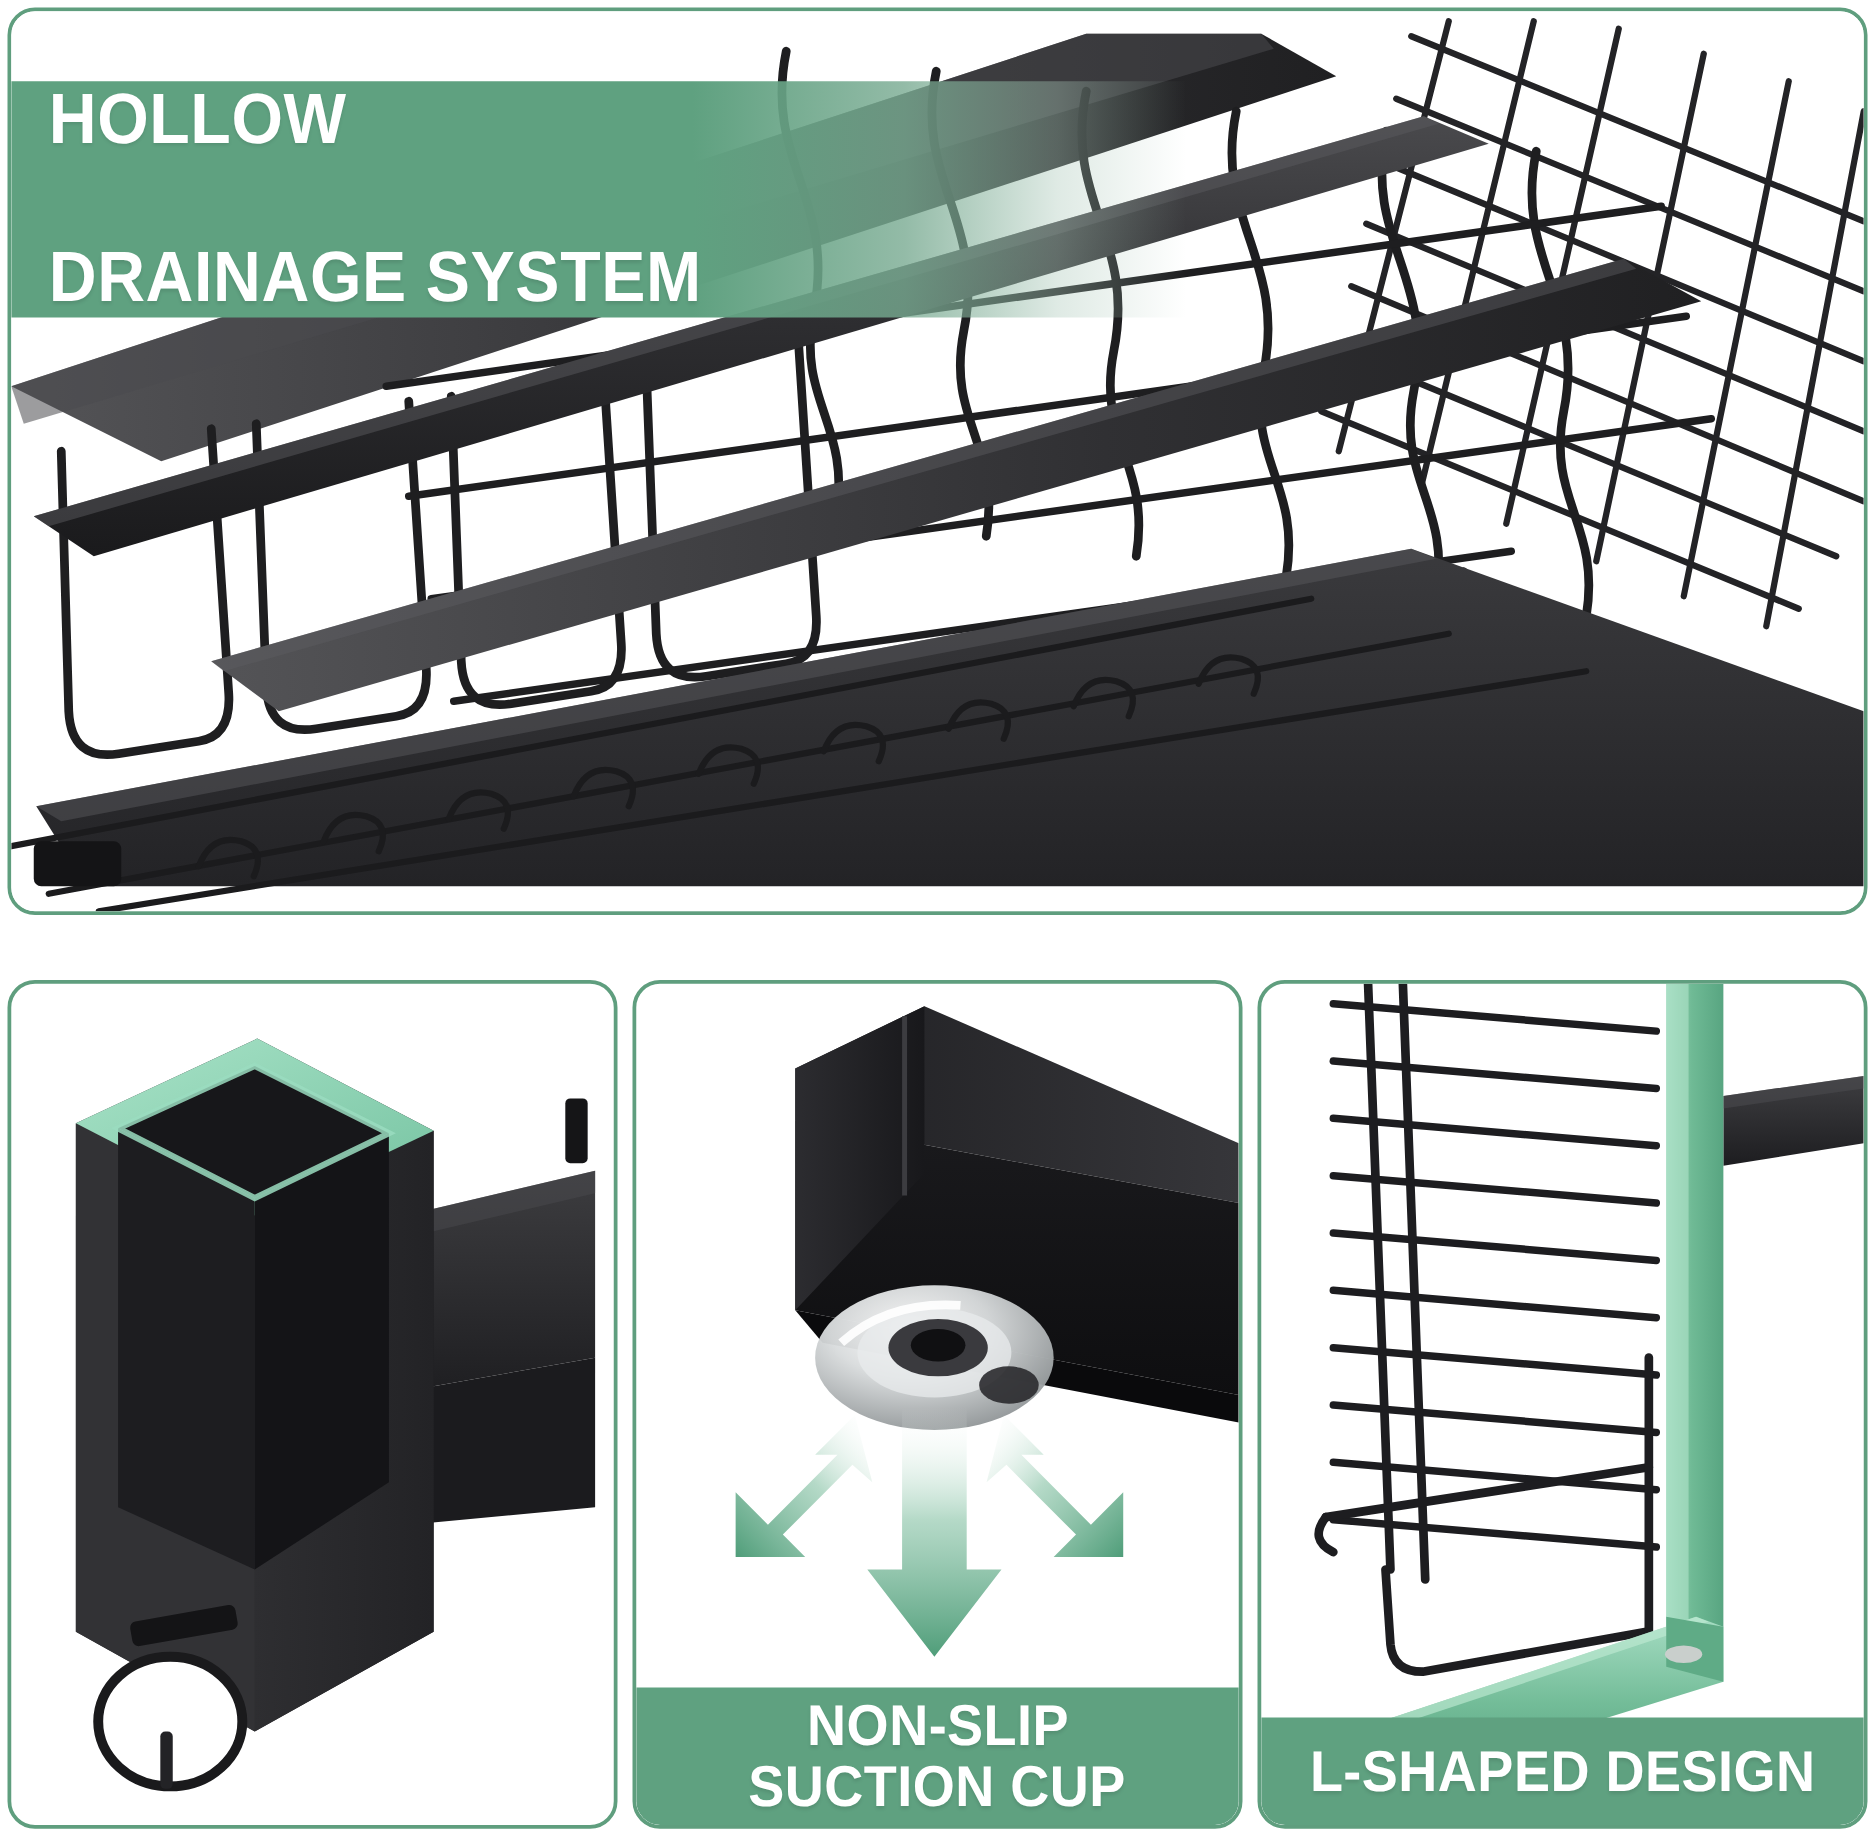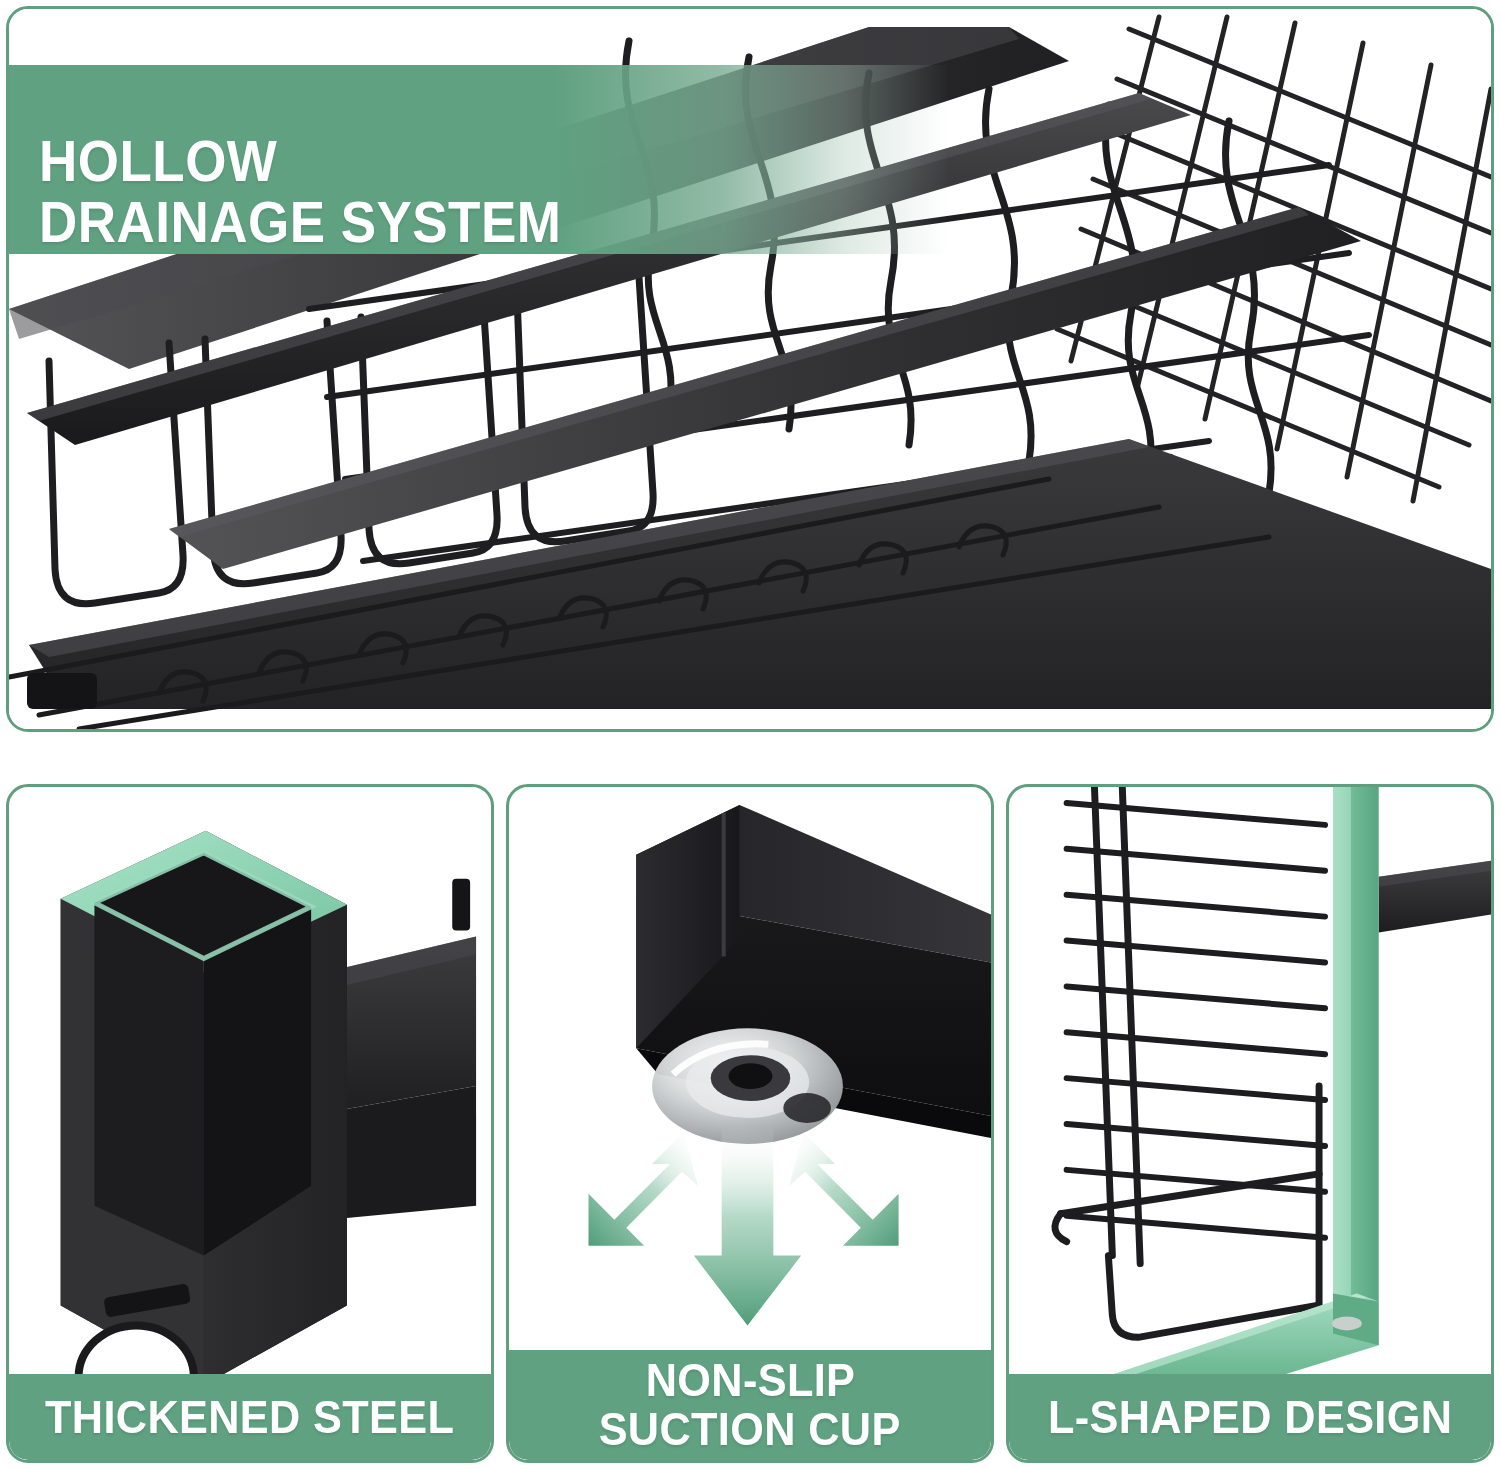--- a/index.html
+++ b/index.html
@@ -21,21 +21,21 @@
 
   
   .rack-svg{ position:absolute; left:0; top:0; width:100%; height:100%; }
 
   
   .hero-banner{
     position:absolute; left:0; top:56px; width:940px; height:189px;
     background:linear-gradient(to right,
        #5fa180 0%, #5fa180 58%, rgba(120,170,145,.80) 76%,
        rgba(170,200,185,.38) 89%, rgba(255,255,255,0) 100%);
-    display:flex; flex-direction:column; justify-content:flex-end;
+    display:flex; flex-direction:column; justify-content:space-between;
     padding-left:30px; z-index:5;
   }
   .hero-banner .line{
     color:#ffffff; font-weight:700; letter-spacing:.5px;
     font-size:57px; line-height:1.08;
     text-shadow:0 2px 3px rgba(0,0,0,.10);
     transform:scaleX(.93); transform-origin:left center;
     white-space:nowrap;
   }
 
@@ -229,23 +229,20 @@
           <path d="M196 172 L304 120 L304 400 L196 470 Z" fill="#141417"></path>
 
           <path d="M86 116 L196 66 L304 120 L196 172 Z" fill="none" stroke="#9adcc0" stroke-width="5" opacity=".85"></path>
 
           <ellipse cx="128" cy="592" rx="58" ry="52" fill="#ffffff"></ellipse>
           <ellipse cx="128" cy="592" rx="58" ry="52" fill="none" stroke="#1a1a1c" stroke-width="8"></ellipse>
           <rect x="96" y="505" width="86" height="20" rx="5" fill="#141416" transform="rotate(-10 139 515)"></rect>
           <rect x="120" y="600" width="10" height="46" rx="4" fill="#232326"></rect>
         </svg>
       </div>
-      <div class="caption one-line">
-        <div class="cl">THICKENED STEEL</div>
-      </div>
     </div>
 
     <div class="card">
       <div class="card-media">
         <svg viewBox="0 0 485 675" preserveAspectRatio="none">
           <defs>
             <linearGradient id="barTop" x1="0" y1="0" x2="1" y2="0">
               <stop offset="0" stop-color="#202023"></stop>
               <stop offset="100%" stop-color="#36363a"></stop>
             </linearGradient>

